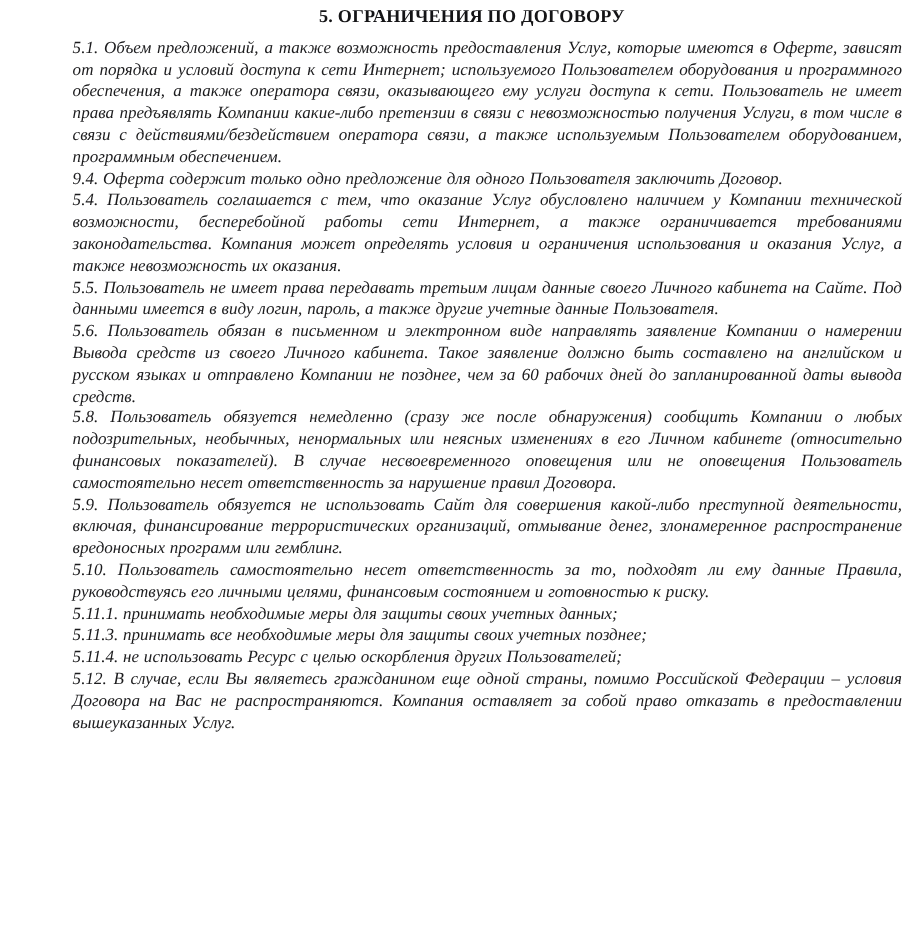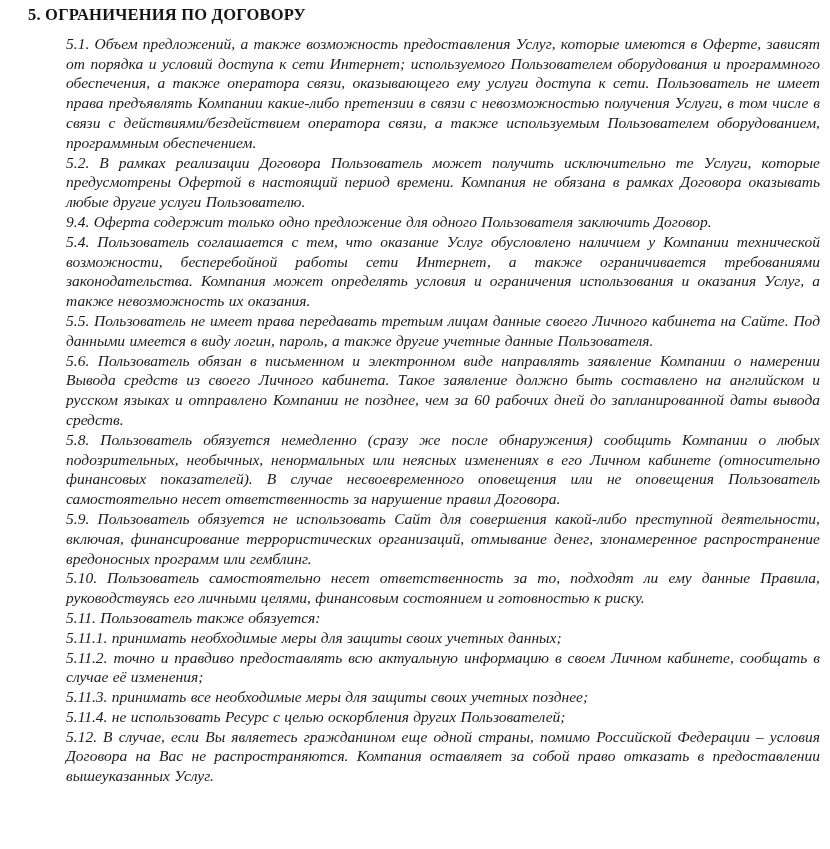--- a/index.html
+++ b/index.html
@@ -16,48 +16,46 @@
     padding: 5px 10px 0 66px;
     overflow: hidden;
     font-family: "Liberation Serif", "DejaVu Serif", serif;
     font-size: 15.5px;
     line-height: 19.8px;
     color: #1b1b1d;
   }
   .doc-title {
     font-size: 16.5px;
     font-weight: 700;
+    text-align: center;
     margin: 0 -10px 9px -38px;
     letter-spacing: 0.2px;
     color: #141416;
   }
   .doc-body p {
     margin: 0;
     padding: 0;
     text-align: justify;
     hyphens: none;
     word-spacing: 0.5px;
     font-style: italic;
   }
 </style>
 </head>
 <body>
 
 <div class="page">
   <h1 class="doc-title">5. ОГРАНИЧЕНИЯ ПО ДОГОВОРУ</h1>
   <div class="doc-body">
     <p>5.1. Объем предложений, а также возможность предоставления Услуг, которые имеются в Оферте, зависят от порядка и условий доступа к сети Интернет; используемого Пользователем оборудования и программного обеспечения, а также оператора связи, оказывающего ему услуги доступа к сети. Пользователь не имеет права предъявлять Компании какие-либо претензии в связи с невозможностью получения Услуги, в том числе в связи с действиями/бездействием оператора связи, а также используемым Пользователем оборудованием, программным обеспечением.</p>
-    <p>5.2. В рамках реализации Договора Пользователь может получить исключительно те Услуги, которые предусмотрены Офертой в настоящий период времени. Компания не обязана в рамках Договора оказывать любые другие услуги Пользователю.</p>
     <p>9.4. Оферта содержит только одно предложение для одного Пользователя заключить Договор.</p>
     <p>5.4. Пользователь соглашается с тем, что оказание Услуг обусловлено наличием у Компании технической возможности, бесперебойной работы сети Интернет, а также ограничивается требованиями законодательства. Компания может определять условия и ограничения использования и оказания Услуг, а также невозможность их оказания.</p>
     <p>5.5. Пользователь не имеет права передавать третьим лицам данные своего Личного кабинета на Сайте. Под данными имеется в виду логин, пароль, а также другие учетные данные Пользователя.</p>
     <p>5.6. Пользователь обязан в письменном и электронном виде направлять заявление Компании о намерении Вывода средств из своего Личного кабинета. Такое заявление должно быть составлено на английском и русском языках и отправлено Компании не позднее, чем за 60 рабочих дней до запланированной даты вывода средств.</p>
     <p>5.8. Пользователь обязуется немедленно (сразу же после обнаружения) сообщить Компании о любых подозрительных, необычных, ненормальных или неясных изменениях в его Личном кабинете (относительно финансовых показателей). В случае несвоевременного оповещения или не оповещения Пользователь самостоятельно несет ответственность за нарушение правил Договора.</p>
     <p>5.9. Пользователь обязуется не использовать Сайт для совершения какой-либо преступной деятельности, включая, финансирование террористических организаций, отмывание денег, злонамеренное распространение вредоносных программ или гемблинг.</p>
     <p>5.10. Пользователь самостоятельно несет ответственность за то, подходят ли ему данные Правила, руководствуясь его личными целями, финансовым состоянием и готовностью к риску.</p>
-    <p>5.11. Пользователь также обязуется:</p>
     <p>5.11.1. принимать необходимые меры для защиты своих учетных данных;</p>
-    <p>5.11.2. точно и правдиво предоставлять всю актуальную информацию в своем Личном кабинете, сообщать в случае её изменения;</p>
     <p>5.11.3. принимать все необходимые меры для защиты своих учетных позднее;</p>
     <p>5.11.4. не использовать Ресурс с целью оскорбления других Пользователей;</p>
     <p>5.12. В случае, если Вы являетесь гражданином еще одной страны, помимо Российской Федерации – условия Договора на Вас не распространяются. Компания оставляет за собой право отказать в предоставлении вышеуказанных Услуг.</p>
   </div>
 </div>
 
 </body></html>

